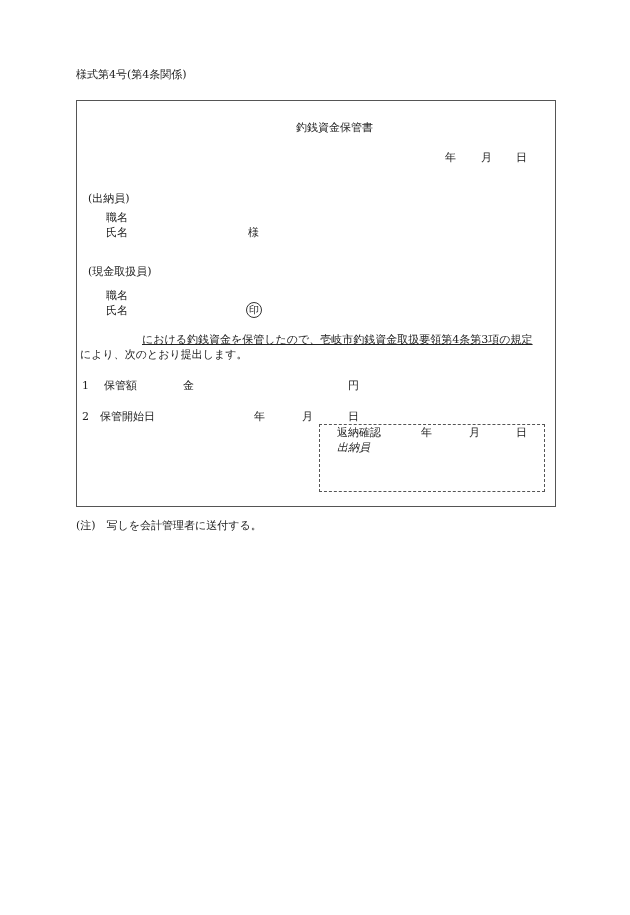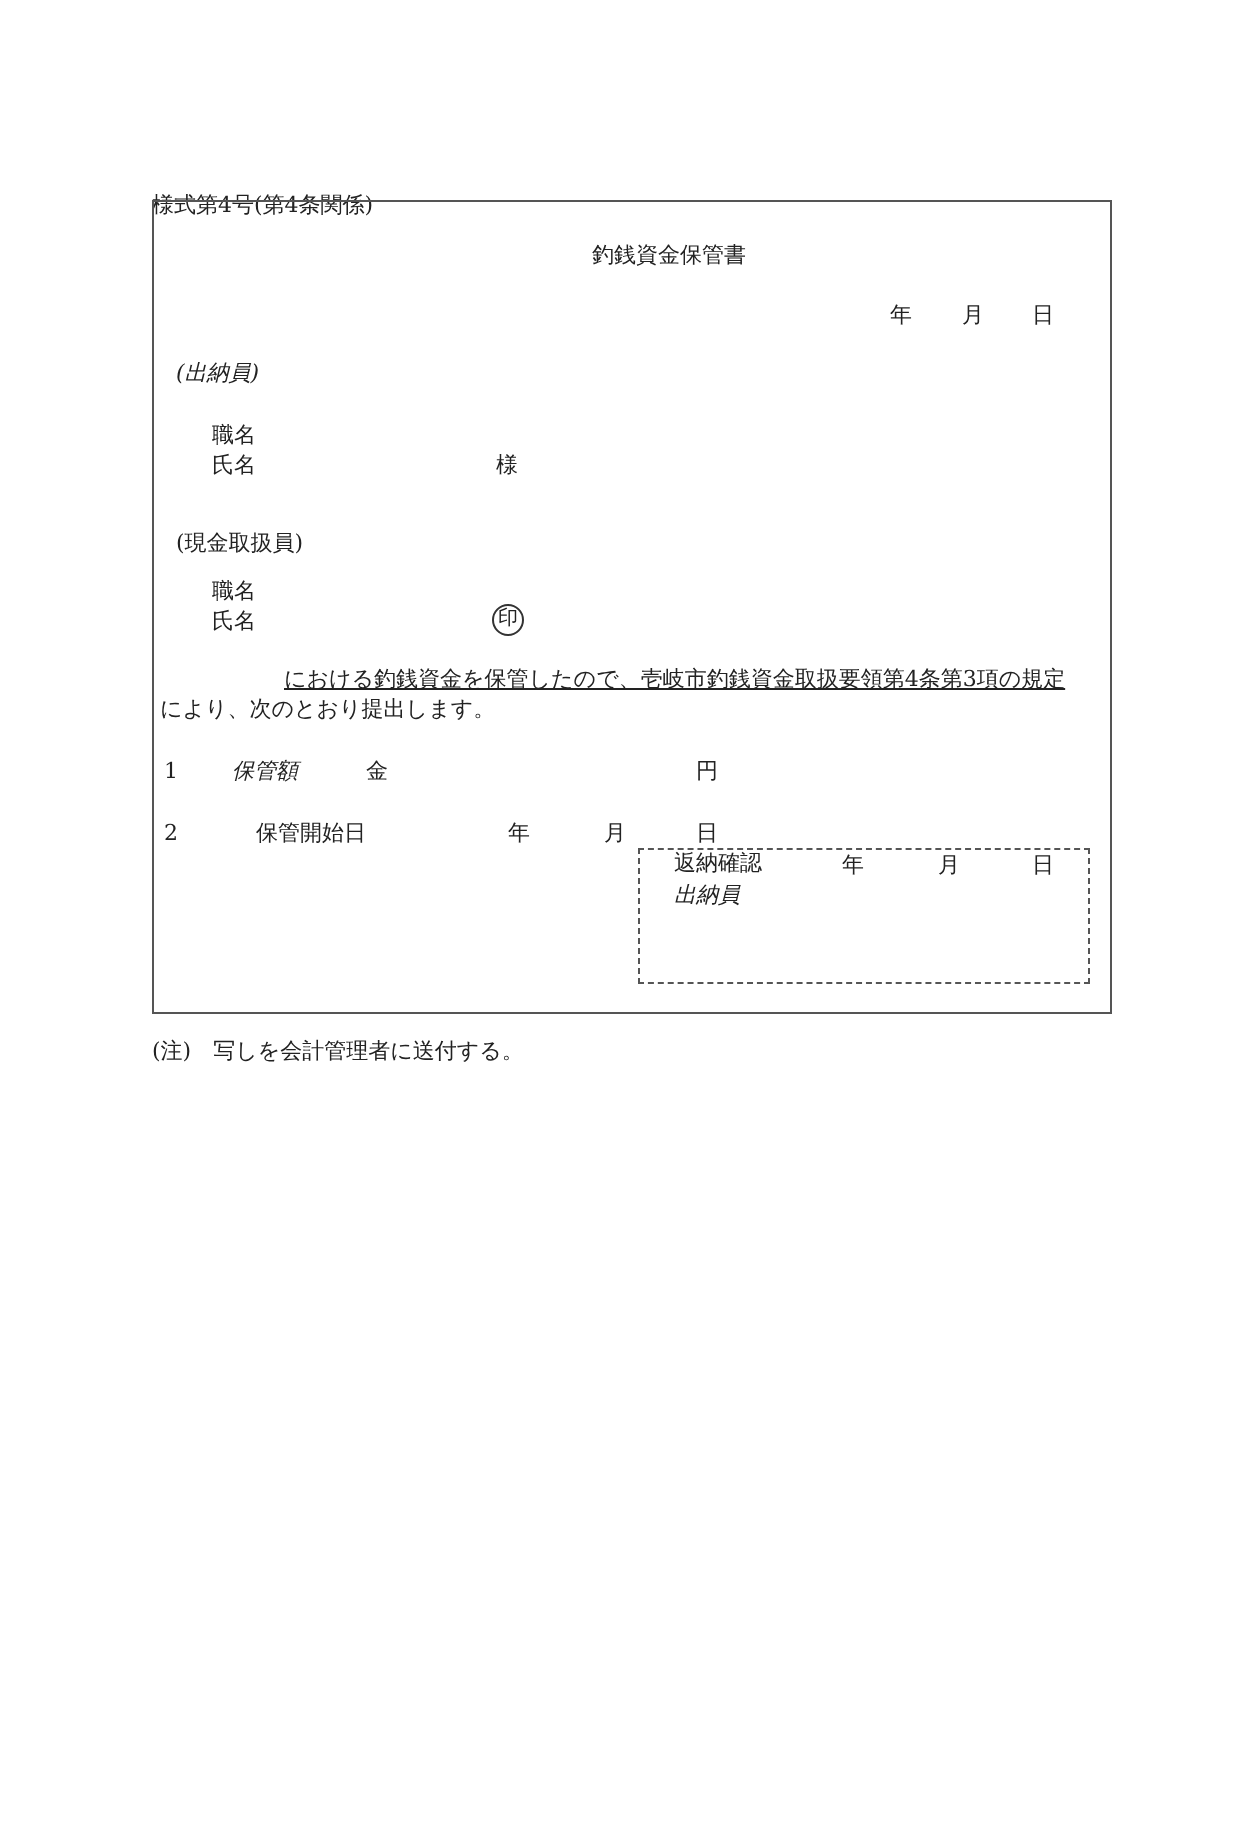--- a/index.html
+++ b/index.html
@@ -7,59 +7,59 @@
          font-family:"DejaVu Serif","Liberation Serif",serif; color:#222; font-size:11px; }
   .abs { position:absolute; white-space:nowrap; line-height:14px; }
   .frame { position:absolute; left:76px; top:100px; width:480px; height:407px;
            border:1px solid #555; box-sizing:border-box; }
   .dashed { position:absolute; left:319px; top:424px; width:226px; height:68px;
             border:1px dashed #555; box-sizing:border-box; }
 </style>
 </head>
 <body>
 
-<div class="abs" style="left:76px;top:96px;">様式第4号(第4条関係)</div>
+<div class="abs" style="left:76px;top:68px;">様式第4号(第4条関係)</div>
 
 <div class="frame"></div>
 
 <div class="abs" style="left:296px;top:121px;">釣銭資金保管書</div>
 
 <div>
   <span class="abs" style="left:445px;top:151px;">年</span>
   <span class="abs" style="left:481px;top:151px;">月</span>
   <span class="abs" style="left:516px;top:151px;">日</span>
 </div>
 
 <div>
-  <span class="abs" style="left:88px;top:180px;font-style:italic;">(出納員)</span>
+  <span class="abs" style="left:88px;top:192px;">(出納員)</span>
   <span class="abs" style="left:106px;top:211px;">職名</span>
   <span class="abs" style="left:106px;top:226px;">氏名</span>
   <span class="abs" style="left:248px;top:226px;">様</span>
 </div>
 
 <div>
   <span class="abs" style="left:88px;top:265px;">(現金取扱員)</span>
   <span class="abs" style="left:106px;top:289px;">職名</span>
   <span class="abs" style="left:106px;top:304px;">氏名</span>
   <span class="abs" style="left:246px;top:302px;width:14px;height:14px;border:1px solid #333;border-radius:50%;text-align:center;font-size:10px;line-height:14px;">印</span>
 </div>
 
 <div class="abs" style="left:142px;top:333px;text-decoration:underline;">における釣銭資金を保管したので、壱岐市釣銭資金取扱要領第4条第3項の規定</div>
 <div class="abs" style="left:80px;top:348px;text-align:center;">により、次のとおり提出します。</div>
 
 <div>
   <span class="abs" style="left:82px;top:379px;">1</span>
-  <span class="abs" style="left:116px;top:379px;font-style:italic;">保管額</span>
+  <span class="abs" style="left:104px;top:379px;">保管額</span>
   <span class="abs" style="left:183px;top:379px;">金</span>
   <span class="abs" style="left:348px;top:379px;">円</span>
 </div>
 
 <div>
   <span class="abs" style="left:82px;top:410px;">2</span>
-  <span class="abs" style="left:100px;top:410px;margin-left:28px;">保管開始日</span>
+  <span class="abs" style="left:100px;top:410px;">保管開始日</span>
   <span class="abs" style="left:254px;top:410px;">年</span>
   <span class="abs" style="left:302px;top:410px;">月</span>
   <span class="abs" style="left:348px;top:410px;">日</span>
 </div>
 
 <div class="dashed"></div>
 <span class="abs" style="left:337px;top:426px;font-family:Liberation Mono, monospace;">返納確認</span>
 <span class="abs" style="left:421px;top:426px;">年</span>
 <span class="abs" style="left:469px;top:426px;">月</span>
 <span class="abs" style="left:516px;top:426px;">日</span>

